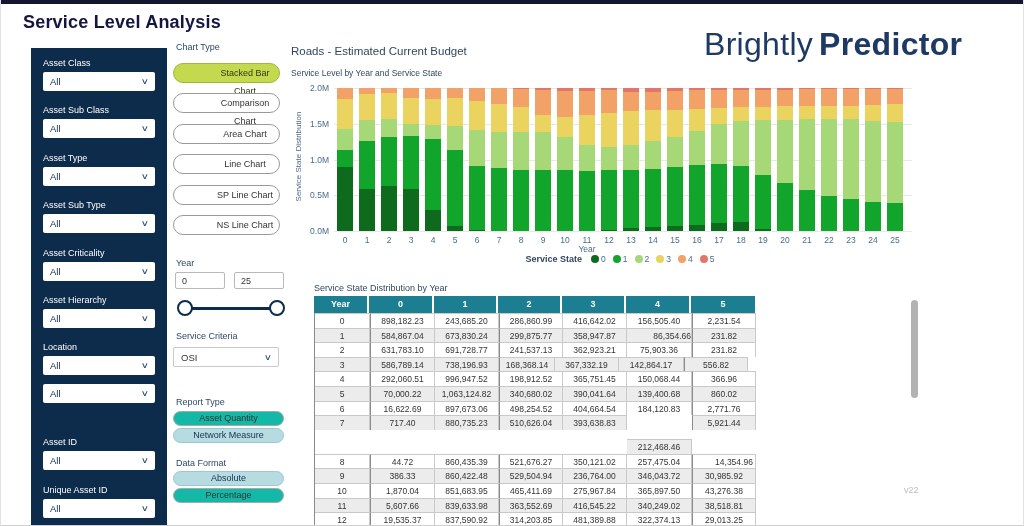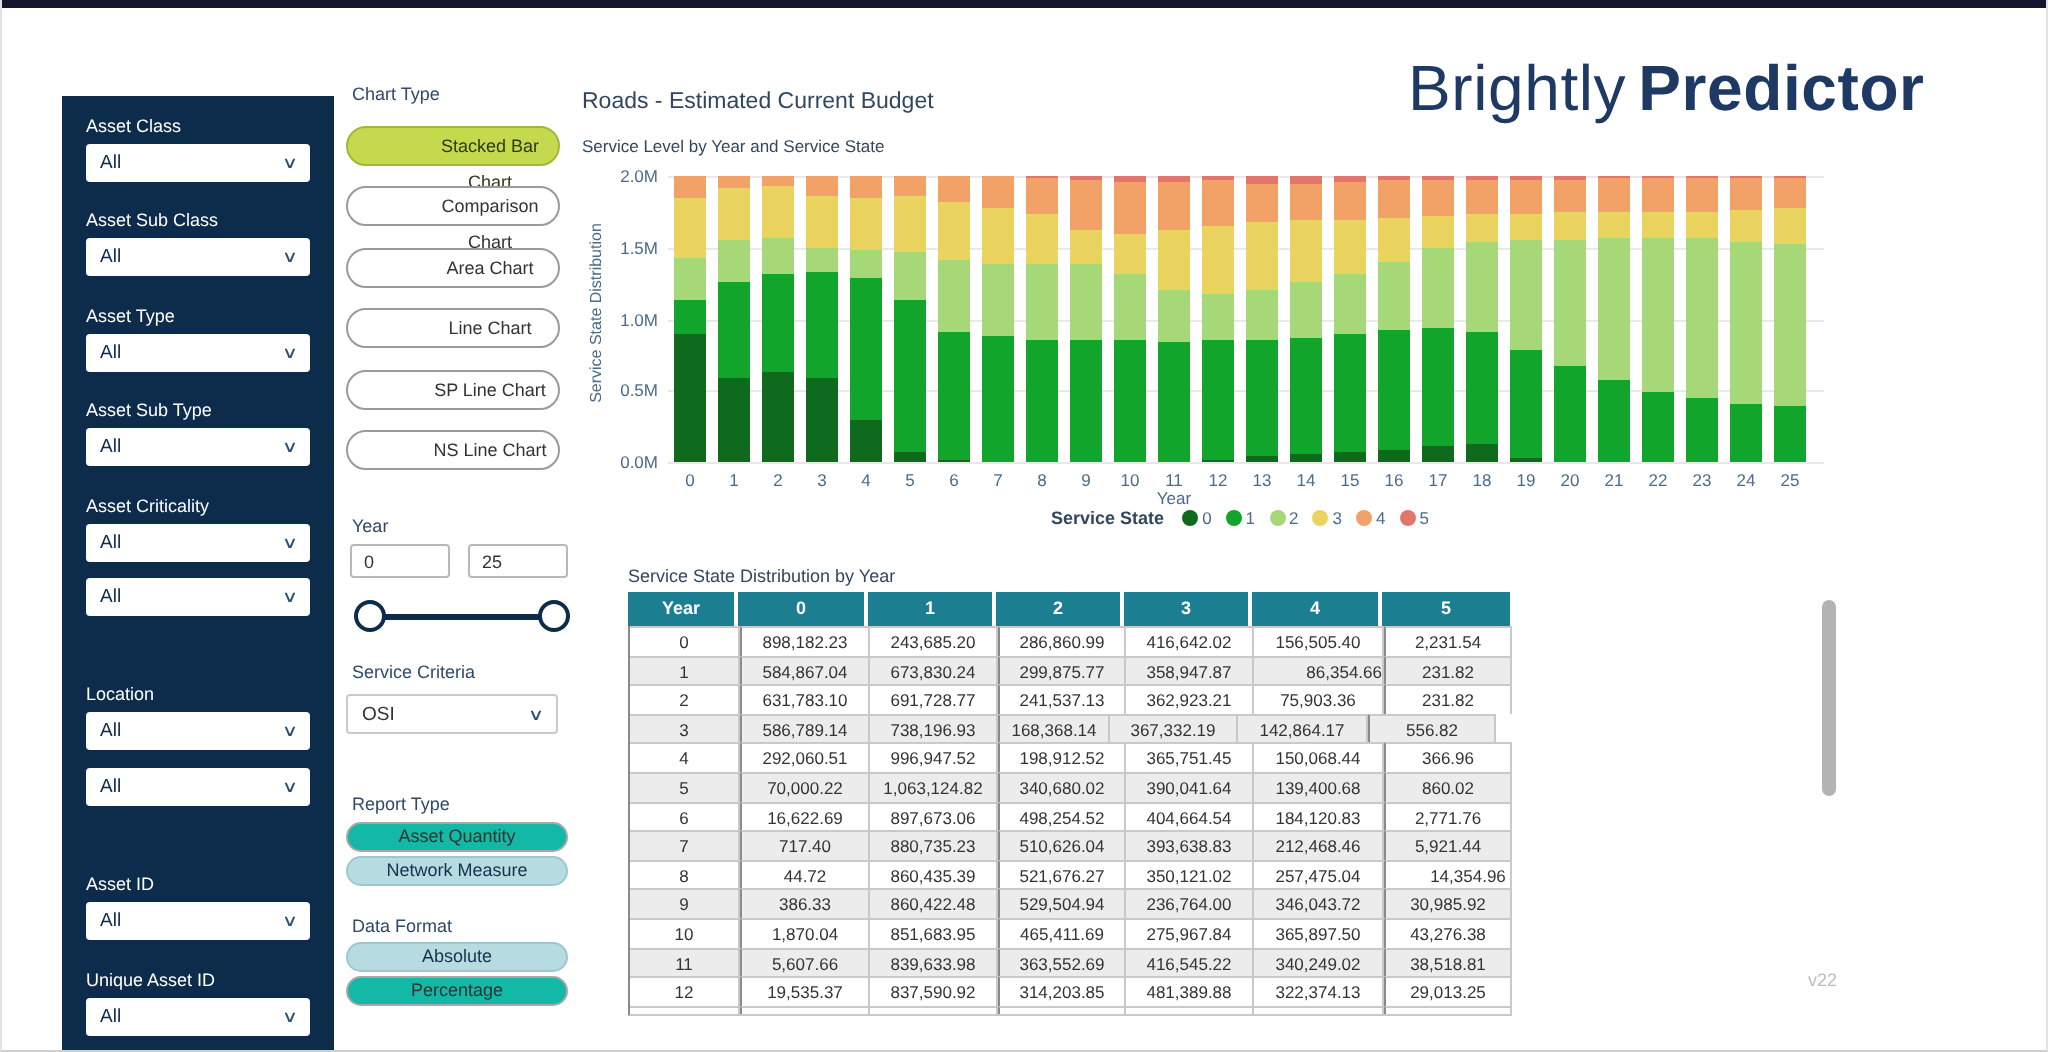--- a/index.html
+++ b/index.html
@@ -79,20 +79,21 @@
   .t-row.stub { height:5px; overflow:hidden; }
   .t-row.stub .td { height:5px; }
 
   .scrollbar { position:absolute; left:910px; top:300px; width:7px; height:98px; background:#b3b3b3; border-radius:4px; cursor:pointer; }
 </style>
 </head>
 <body>
 
 <div id="app">
   <div class="topbar"></div>
+  <div class="page-title">Service Level Analysis</div>
   <div class="logo">
     <span class="brand">Brightly</span><span class="product">Predictor</span>
   </div>
 
   <div class="sidebar" id="sidebar">
       <div class="filter-group">
         <span class="filter-label">Asset Class</span>
         <div class="dropdown">
           <span class="val">All</span>
           <span class="chev">∨</span>
@@ -120,20 +121,21 @@
         </div>
       </div>
       <div class="filter-group">
         <span class="filter-label">Asset Criticality</span>
         <div class="dropdown">
           <span class="val">All</span>
           <span class="chev">∨</span>
         </div>
       </div>
       <div class="filter-group">
+        <span class="filter-label">Asset Hierarchy</span>
         <div class="dropdown">
           <span class="val">All</span>
           <span class="chev">∨</span>
         </div>
       </div>
       <div class="filter-group">
         <span class="filter-label">Location</span>
         <div class="dropdown">
           <span class="val">All</span>
           <span class="chev">∨</span>
@@ -557,21 +559,21 @@
         <div class="td" style="width: 64px;">404,664.54</div>
         <div class="td" style="width: 65px;">184,120.83</div>
         <div class="td sep" style="width: 64px;">2,771.76</div>
       </div>
       <div class="t-row alt">
         <div class="td" style="width: 55px;">7</div>
         <div class="td sep" style="width: 65px;">717.40</div>
         <div class="td" style="width: 64px;">880,735.23</div>
         <div class="td sep" style="width: 64px;">510,626.04</div>
         <div class="td" style="width: 64px;">393,638.83</div>
-        <div class="td" style="width: 65px;">212,468.46</div>
+        <div class="td" style="width: 65px; margin-top: 24px;">212,468.46</div>
         <div class="td sep" style="width: 64px;">5,921.44</div>
       </div>
       <div class="t-row">
         <div class="td" style="width: 55px;">8</div>
         <div class="td sep" style="width: 65px;">44.72</div>
         <div class="td" style="width: 64px;">860,435.39</div>
         <div class="td sep" style="width: 64px;">521,676.27</div>
         <div class="td" style="width: 64px;">350,121.02</div>
         <div class="td" style="width: 65px;">257,475.04</div>
         <div class="td sep" style="width: 64px; padding-left: 20px;">14,354.96</div>

